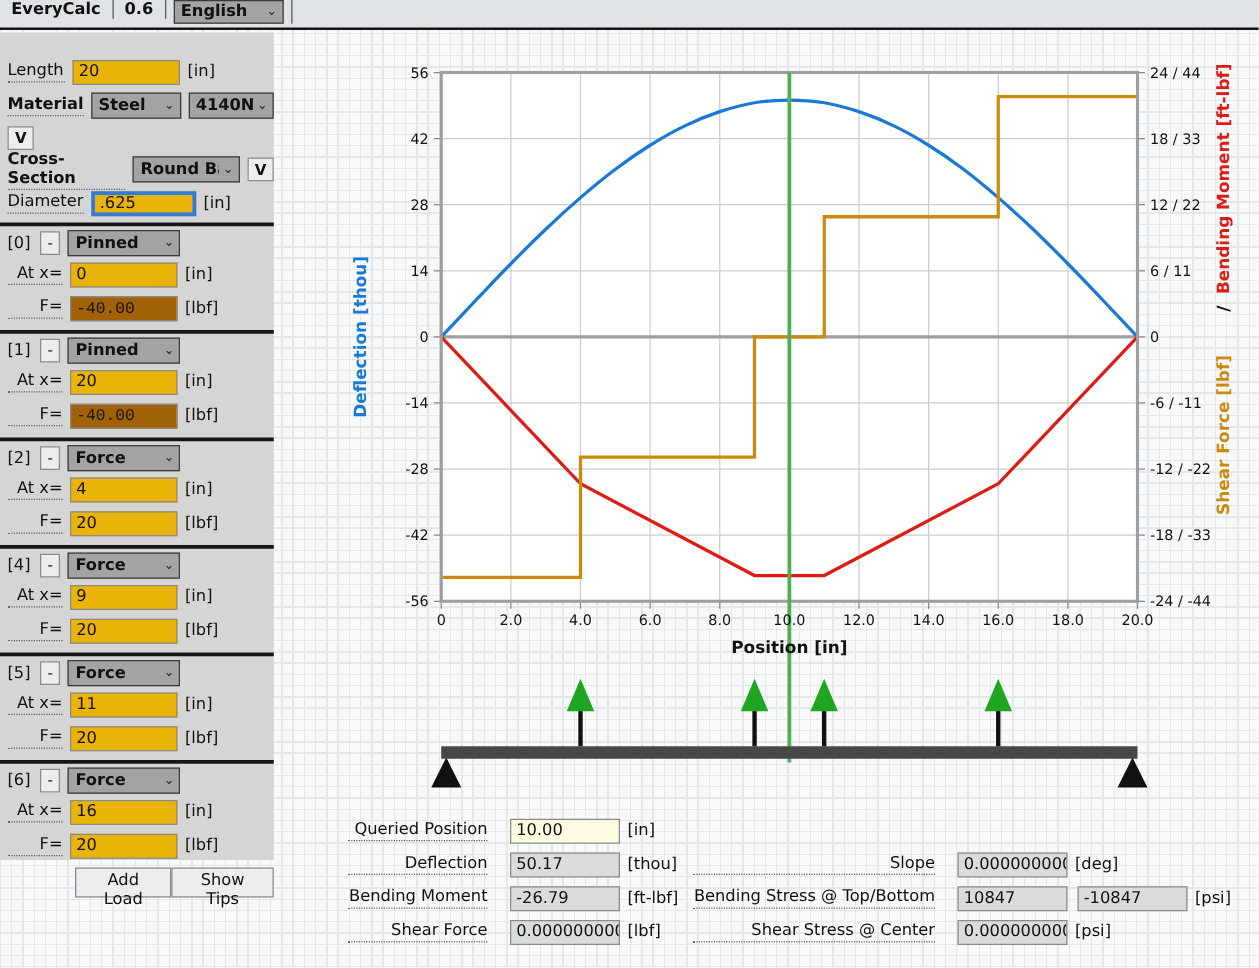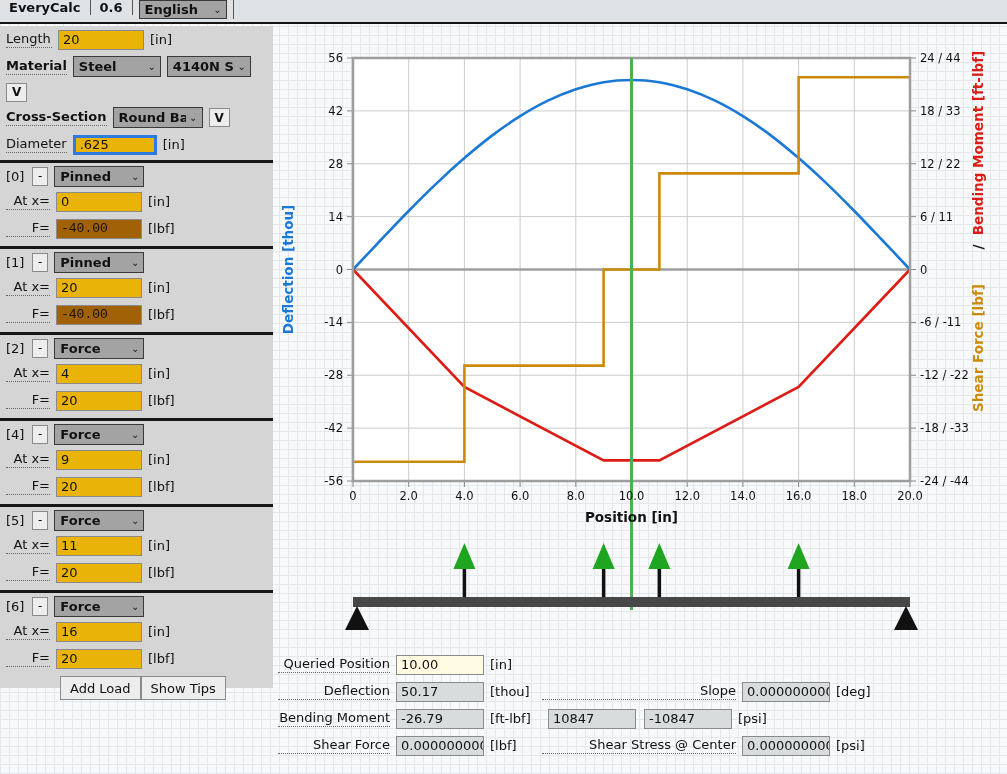--- a/index.html
+++ b/index.html
@@ -48,22 +48,22 @@
   .btn {
     background:#ededed; border:1px solid #8a8a8a; font-family:inherit;
     font-size:13px; padding:2px 9px; color:#111; height:24px;
   }
   .btn.small { padding:0 5px; height:19px; font-size:12px; line-height:1; }
   .dotted { border-bottom:1px dotted #666; padding-bottom:1px; }
   .bold { font-weight:bold; }
   .unit { white-space:nowrap; }
   
   .sidebar {
-    position:absolute; left:0; top:26px; width:273px; height:662px;
-    background:#d5d5d5; z-index:20; padding-top:0;
+    position:absolute; left:0; top:26px; width:219px; height:662px;
+    background:#d5d5d5; z-index:20; padding-top:18px;
   }
   .srow { display:flex; align-items:center; padding:0 0 0 6px; height:27px; gap:6px; }
   .srow.h24 { height:24px; }
   .wlen { min-width:46px; }
   .w88 { width:88px; }
   .w84 { width:84px; }
   .w90 { width:90px; }
   .atx { width:44px; text-align:right; }
   .idx { width:20px; }
   .load { border-top:3px solid #161616; padding:1px 0 2px 0; margin-top:2px; }
@@ -72,21 +72,21 @@
   
   #chart { position:absolute; left:273px; top:26px; z-index:10; }
   
   .results { position:absolute; left:278px; top:651px; z-index:25; }
   .rrow { display:flex; align-items:center; height:27px; }
   .rlabel1 { width:112px; text-align:right; }
   .rlabel2 { width:194px; text-align:right; }
   .rfield {
     width:88px; height:20px; border:1px solid #8a8a8a; background:#d9dcdd;
     padding:1px 4px; font-size:13px; overflow:hidden; white-space:nowrap;
-    margin-left:6px; flex:none;
+    margin-left:18px; flex:none;
   }
   .rfield.yellow { background:#fffbe2; }
   .runit { margin-left:6px; width:46px; white-space:nowrap; }
   .runit.wide { width:52px; }
   .rfield.second { margin-left:8px; }
 </style>
 </head>
 <body>
 
 <div class="topbar">
@@ -381,20 +381,21 @@
     <div class="rfield">50.17</div>
     <span class="runit wide">[thou]</span>
     <span class="rlabel2 dotted">Slope</span>
     <div class="rfield">0.0000000000</div>
     <span class="runit">[deg]</span>
   </div>
   <div class="rrow">
     <span class="rlabel1 dotted">Bending Moment</span>
     <div class="rfield">-26.79</div>
     <span class="runit wide">[ft-lbf]</span>
+    <span class="rlabel2 dotted">Bending Stress @ Top/Bottom</span>
     <div class="rfield">10847</div>
     <div class="rfield second">-10847</div>
     <span class="runit">[psi]</span>
   </div>
   <div class="rrow">
     <span class="rlabel1 dotted">Shear Force</span>
     <div class="rfield">0.0000000000</div>
     <span class="runit wide">[lbf]</span>
     <span class="rlabel2 dotted">Shear Stress @ Center</span>
     <div class="rfield">0.0000000000</div>

